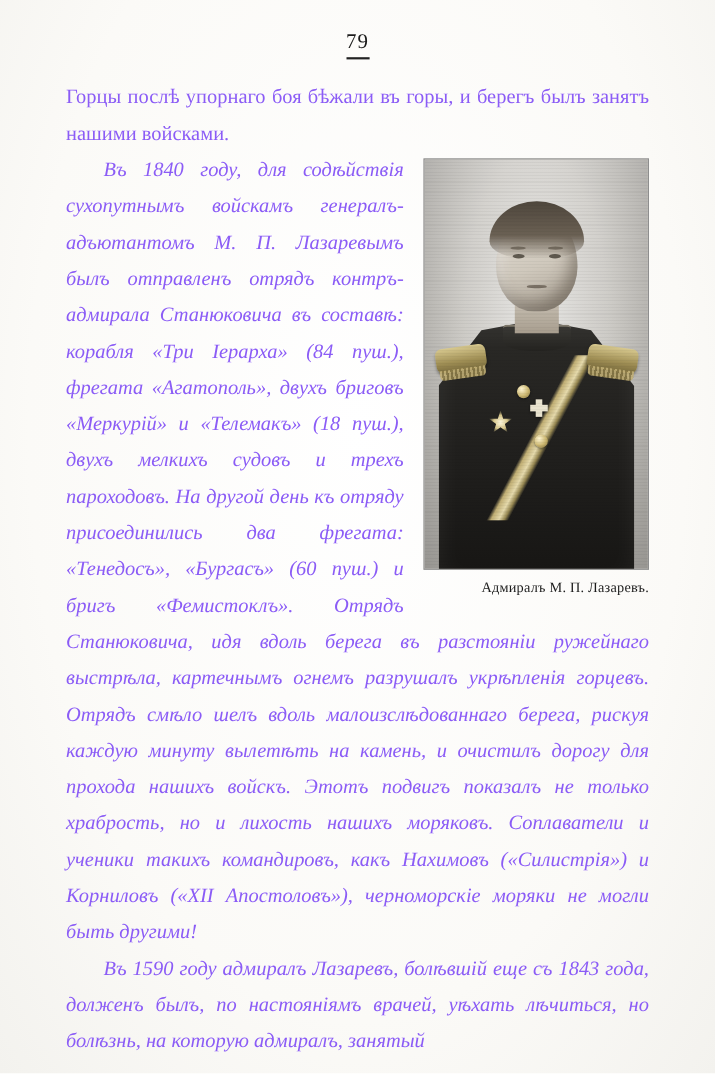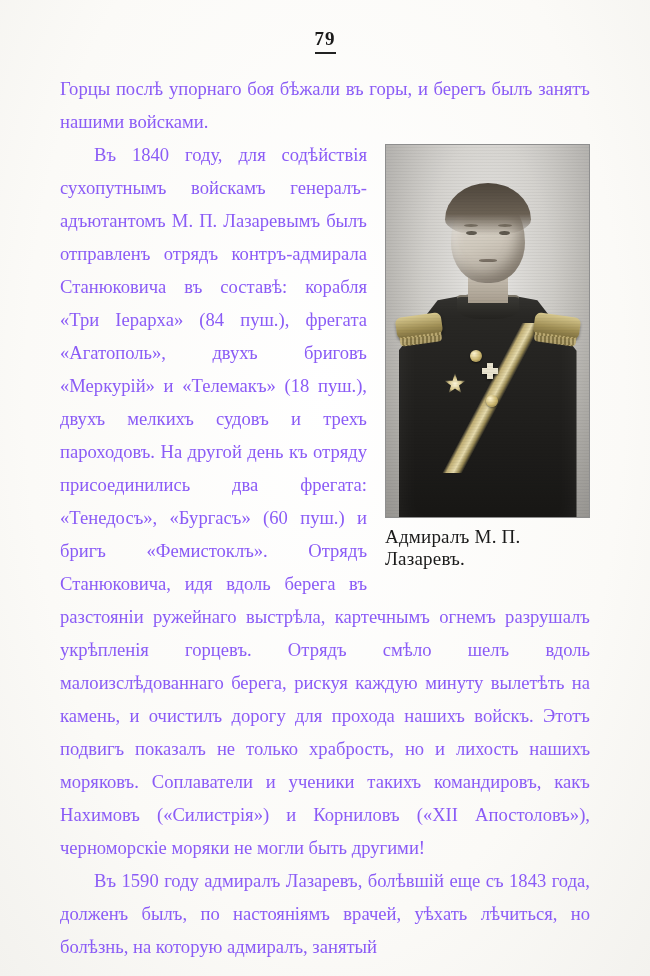--- a/index.html
+++ b/index.html
@@ -33,56 +33,57 @@
     top: 28px;
     width: 530px;
   }
   .page-number-wrap {
     text-align: center;
     margin-bottom: 18px;
   }
   .page-number {
     display: inline-block;
     font-size: 19px;
-    font-weight: bold;
+    font-weight: normal;
     color: #1a1a1a;
     padding-bottom: 2px;
     border-bottom: 2px solid #222;
     letter-spacing: 1px;
   }
   p.para {
     margin: 0 0 0 0;
     font-size: 18.6px;
     line-height: 33px;
     color: #8b5cf6;
     text-align: justify;
     text-justify: inter-word;
     hyphens: manual;
   }
   p.indent {
     text-indent: 34px;
+    font-style: italic;
   }
   .figure {
     float: right;
     width: 205px;
     margin: 6px 0 4px 18px;
     shape-margin: 10px;
   }
   .figure-frame {
     width: 203px;
     height: 372px;
     border: 1px solid #8e8e8e;
     background: #cfcdc9;
     position: relative;
     overflow: hidden;
   }
   .figure-caption {
     margin-top: 8px;
-    text-align: left;
-    font-size: 19px;
+    text-align: right;
+    font-size: 13px;
     color: #1b1b1b;
     letter-spacing: 0.2px;
   }
   
   .portrait {
     position: absolute;
     inset: 0;
     background:
       linear-gradient(180deg, #d5d3cf 0%, #c9c7c2 45%, #bfbdb8 100%);
   }

